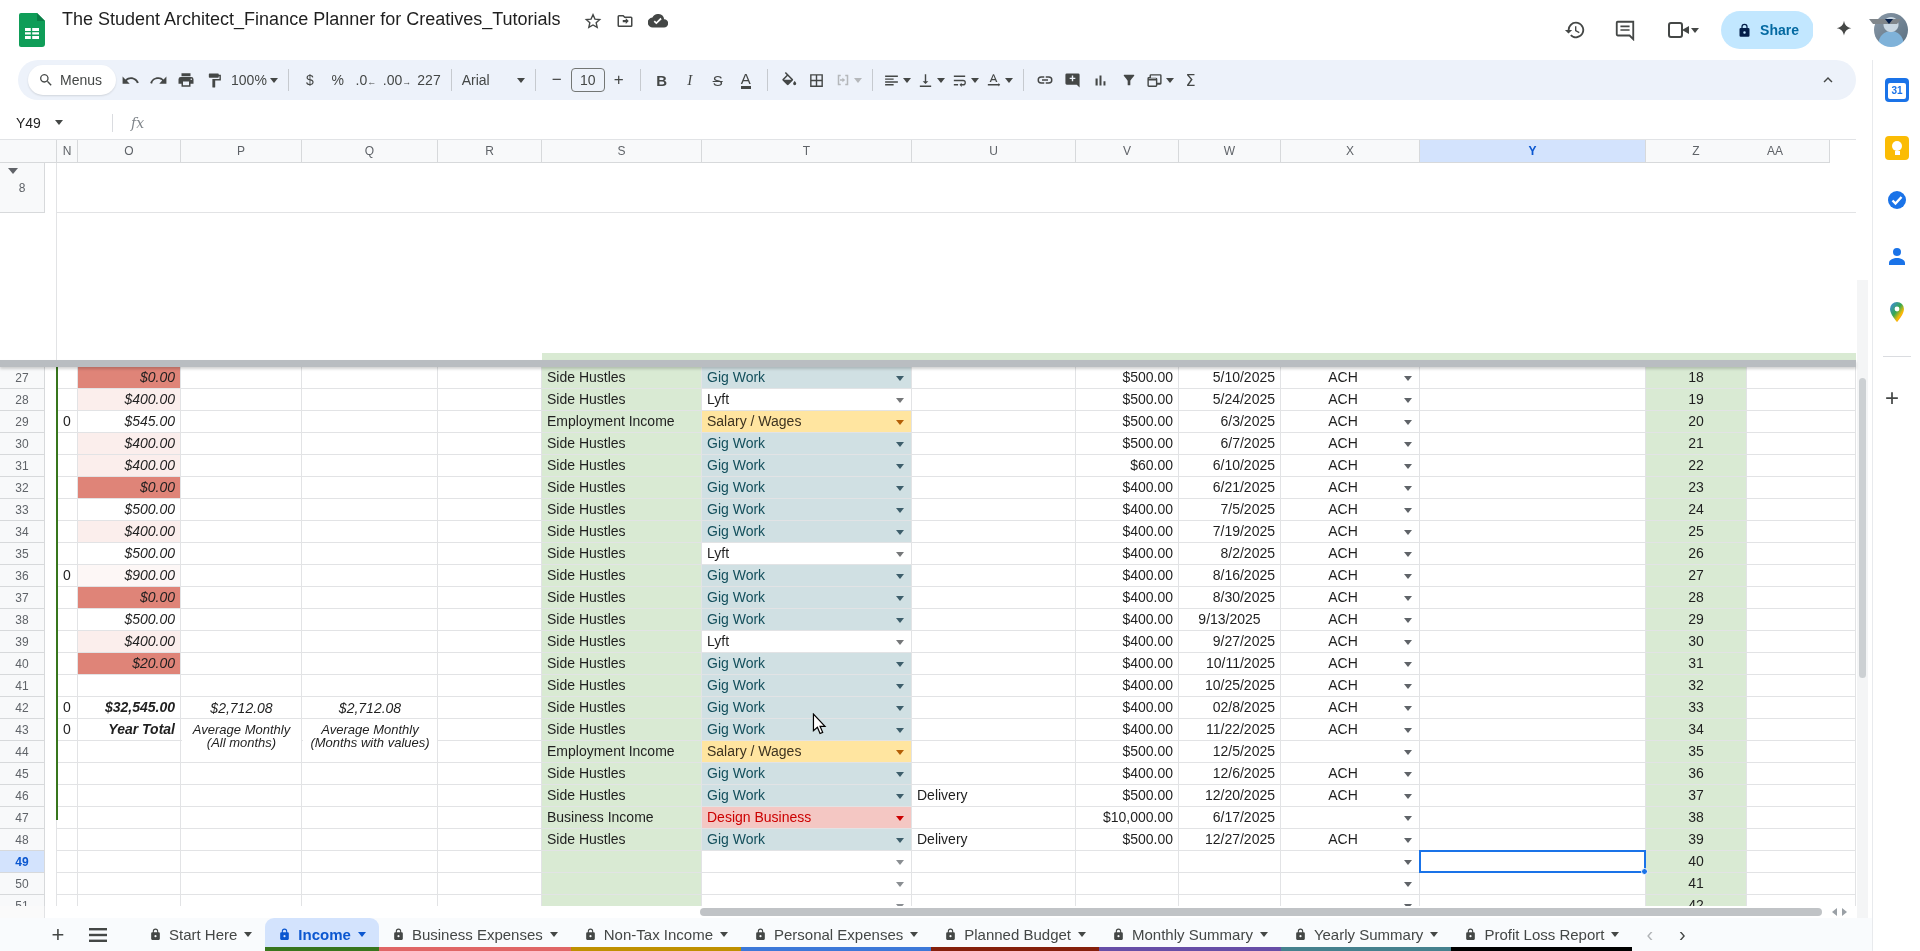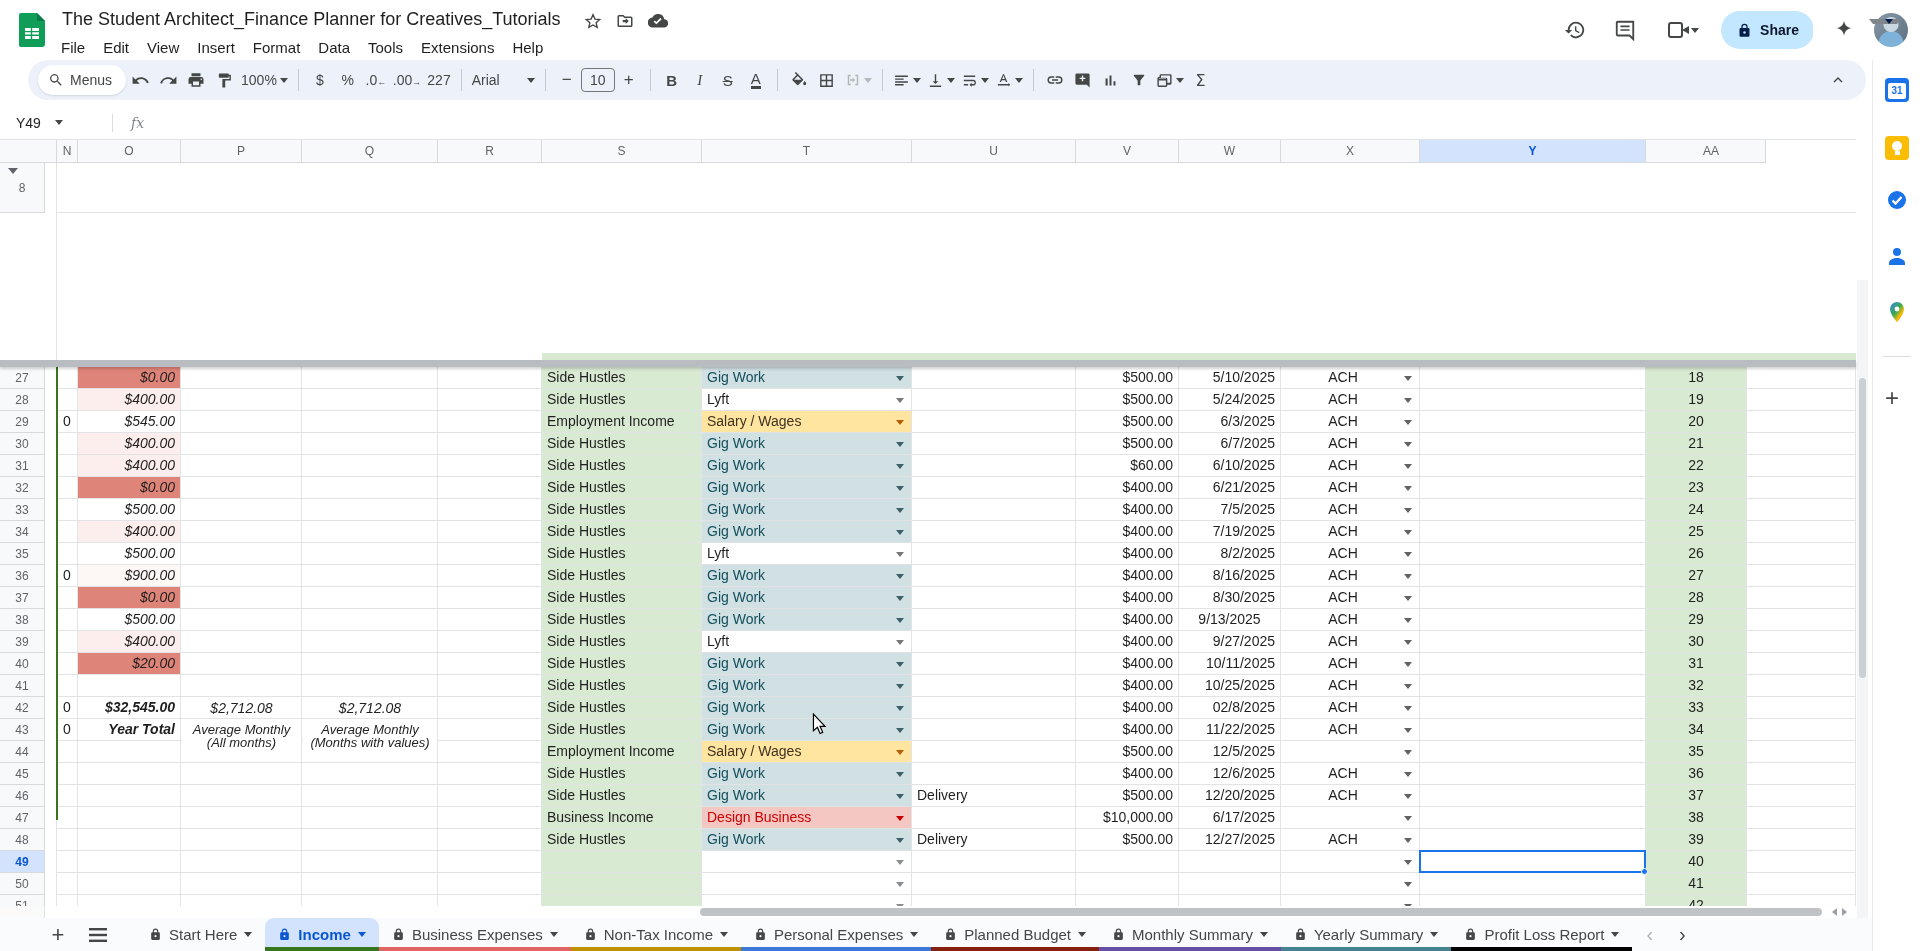--- a/index.html
+++ b/index.html
@@ -16,28 +16,28 @@
   svg{display:block}
   
   #topbar{position:absolute;left:0;top:0;width:1920px;height:60px;background:#fff}
   #logo{position:absolute;left:19px;top:13px}
   #doc-title{position:absolute;left:62px;top:9px;font-size:18px;color:#1f1f1f;white-space:nowrap}
   .title-ic{position:absolute;top:12px;color:#444746;cursor:pointer}
   #menubar{position:absolute;left:52px;top:36px;display:flex}
   .menu-item{font-size:15px;color:#1f1f1f;padding:2px 9px;border-radius:9px;line-height:19px;cursor:pointer}
   #top-right{position:absolute;right:12px;top:10px;display:flex;align-items:center;gap:10px}
   .tr-btn{width:40px;height:40px;border-radius:50%;display:flex;align-items:center;justify-content:center;color:#444746;cursor:pointer}
-  #share-pill{height:38px;background:#c2e7ff;border-radius:19px;display:flex;align-items:center;color:#0f172a;cursor:pointer}
+  #share-pill{height:38px;background:#c2e7ff;border-radius:19px;display:flex;align-items:center;color:#0369a1;cursor:pointer}
   #share-pill .main{display:flex;align-items:center;gap:8px;padding:0 14px 0 16px;font-size:14px;font-weight:bold}
   #share-pill .sep{width:1px;height:38px;background:#fff}
   #share-pill .dd{padding:0 12px}
   #avatar{width:34px;height:34px;border-radius:50%;background:radial-gradient(circle at 50% 34%, #c9d7e2 0 7px, transparent 8px),radial-gradient(circle at 50% 90%, #7fb2d9 0 12px, transparent 13px),linear-gradient(135deg,#8a99a8,#5a6f80);cursor:pointer}
   .caret{width:0;height:0;border:4px solid transparent;border-top:5px solid #444746;margin-top:4px}
   
-  #toolbar{position:absolute;left:28px;top:60px;width:1838px;height:40px;background:var(--toolbarbg);border-radius:20px;display:flex;align-items:center;padding-left:10px}
+  #toolbar{position:absolute;left:18px;top:60px;width:1838px;height:40px;background:var(--toolbarbg);border-radius:20px;display:flex;align-items:center;padding-left:10px}
   .tb-btn{min-width:28px;height:28px;padding:0 3px;border-radius:4px;display:flex;align-items:center;justify-content:center;color:#444746;cursor:pointer;flex:0 0 auto}
   .tb-txt{font-size:14px;color:#444746}
   .tb-div{width:1px;height:22px;background:#c6cacf;margin:0 7px;flex:0 0 auto}
   #menus-pill{height:30px;background:#fff;border-radius:15px;display:flex;align-items:center;gap:6px;padding:0 14px 0 10px;box-shadow:0 1px 2px rgba(0,0,0,.12);cursor:pointer;flex:0 0 auto}
   #menus-pill span{font-size:14px;color:#444746}
   #font-size-box{width:34px;height:24px;border:1px solid #747775;border-radius:4px;font-size:14px;color:#444746;display:flex;align-items:center;justify-content:center}
   .ltr{font-size:15px;color:#444746}
   #collapse-toolbar{margin-left:auto;margin-right:14px}
   
   #formulabar{position:absolute;left:0;top:106px;width:1856px;height:34px;background:#fff;border-bottom:1px solid #e1e3e6;display:flex;align-items:center}
@@ -113,31 +113,20 @@
   <div class="title-ic" style="left:616px">
     <svg width="18" height="18" viewBox="0 0 24 24" fill="#444746">
         <path d="M20 6h-8l-2-2H4a2 2 0 0 0-2 2v12a2 2 0 0 0 2 2h16a2 2 0 0 0 2-2V8a2 2 0 0 0-2-2zm0 12H4V6h5.2l2 2H20v10zm-7-2v-2.5H9v-3h4V8l4 4-4 4z"></path>
       </svg>
   </div>
   <div class="title-ic" style="left:648px">
     <svg width="20" height="16" viewBox="0 0 24 18" fill="#444746">
         <path d="M19.4 8A7.5 7.5 0 0 0 5.3 6 6 6 0 0 0 6 18h13a5 5 0 0 0 .4-10zM10 14.2 6.8 11l1.4-1.4 1.8 1.8 5-5L16.4 8z"></path>
       </svg>
   </div>
-  <div id="menubar">
-      <span class="menu-item">File</span>
-      <span class="menu-item">Edit</span>
-      <span class="menu-item">View</span>
-      <span class="menu-item">Insert</span>
-      <span class="menu-item">Format</span>
-      <span class="menu-item">Data</span>
-      <span class="menu-item">Tools</span>
-      <span class="menu-item">Extensions</span>
-      <span class="menu-item">Help</span>
-    </div>
   <div id="top-right">
     <div class="tr-btn">
       <svg width="22" height="22" viewBox="0 0 24 24" fill="#444746">
           <path d="M13 3a9 9 0 0 0-9 9H1l3.9 3.9L9 12H6a7 7 0 1 1 2.1 5L6.7 18.4A9 9 0 1 0 13 3zm-1 5v5l4.3 2.5.7-1.2-3.5-2.1V8z"></path>
         </svg>
     </div>
     <div class="tr-btn">
       <svg width="22" height="22" viewBox="0 0 24 24" fill="none" stroke="#444746" stroke-width="2">
           <path d="M21 3H4a1 1 0 0 0-1 1v13a1 1 0 0 0 1 1h13l4 4z"></path>
           <path d="M7 8h10M7 12h10" stroke-width="1.8"></path>
@@ -340,21 +329,21 @@
       <div class="colhdr" style="left: 302px; width: 136px;">Q</div>
       <div class="colhdr" style="left: 438px; width: 104px;">R</div>
       <div class="colhdr" style="left: 542px; width: 160px;">S</div>
       <div class="colhdr" style="left: 702px; width: 210px;">T</div>
       <div class="colhdr" style="left: 912px; width: 164px;">U</div>
       <div class="colhdr" style="left: 1076px; width: 103px;">V</div>
       <div class="colhdr" style="left: 1179px; width: 102px;">W</div>
       <div class="colhdr" style="left: 1281px; width: 139px;">X</div>
       <div class="colhdr sel" style="left: 1420px; width: 226px;">Y</div>
       <div class="colhdr" style="left: 1646px; width: 101px;">Z</div>
-      <div class="colhdr" style="left: 1657px; width: 109px;">AA</div>
+      <div class="colhdr" style="left: 1721px; width: 109px;">AA</div>
     </div>
   <div id="gutter"></div>
   <div id="frozen-area">
       <div class="rowhdr" style="top: 23px; height: 50px; line-height: 50px;">8</div>
       <div style="position: absolute; left: 8px; top: 28px; width: 0px; height: 0px; border-width: 6px 5px 5px; border-style: solid; border-color: rgb(96, 99, 104) transparent transparent; border-image: initial;"></div>
       <div style="position: absolute; left: 57px; top: 23px; width: 1799px; height: 50px; background: rgb(255, 255, 255); border-bottom: 1px solid var(--line);"></div>
     </div>
   <div id="green-sliver"></div>
   <div id="frozen-divider"></div>
   <div id="rowclip">

